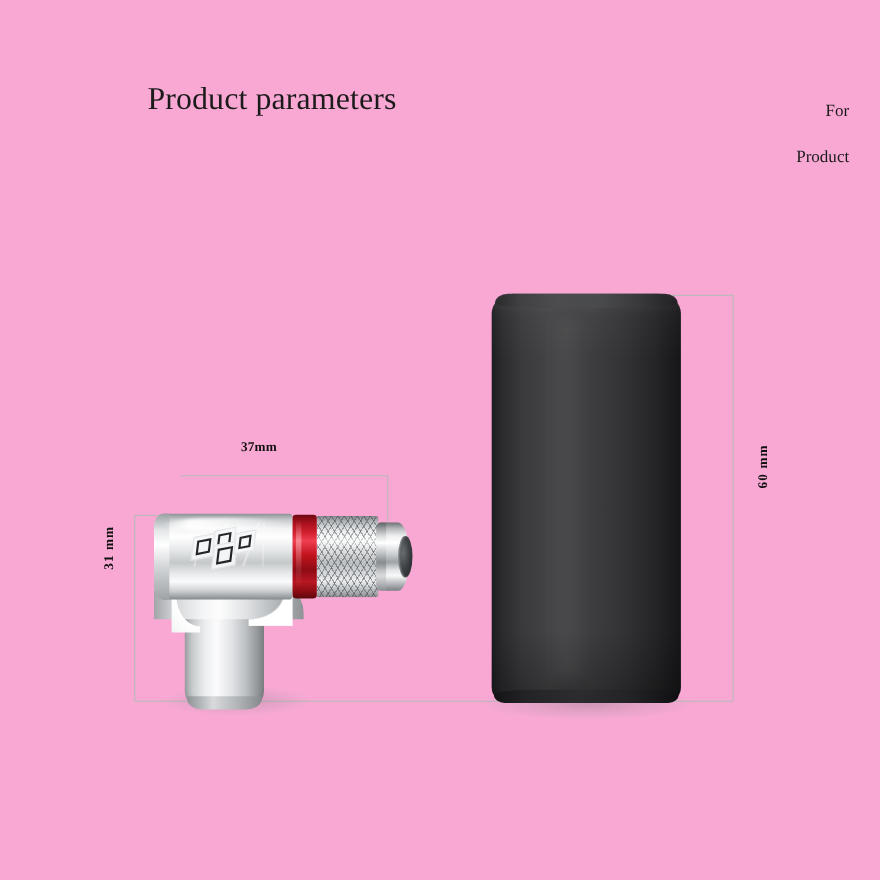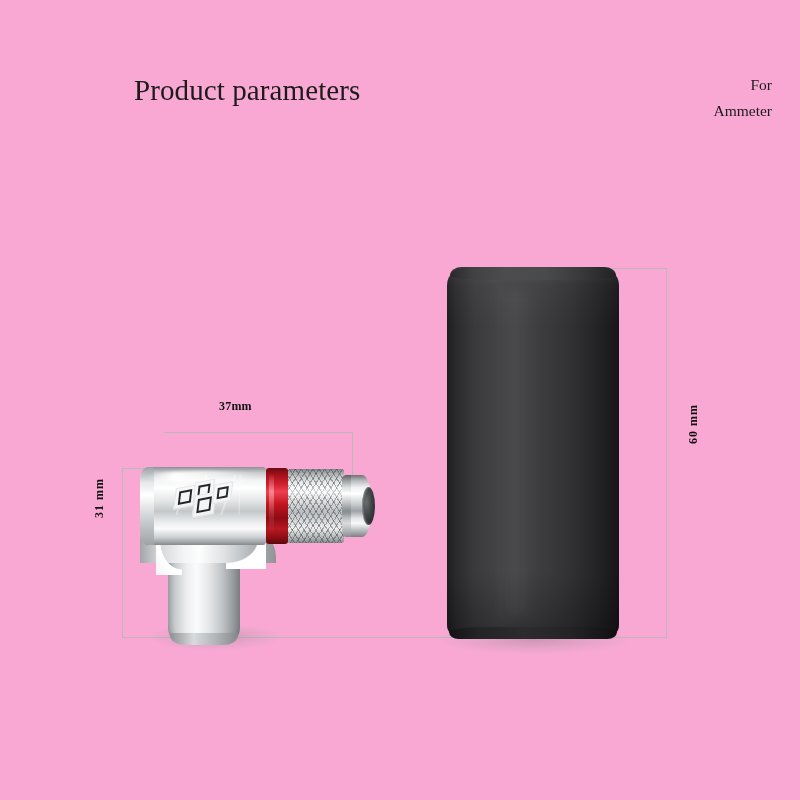--- a/index.html
+++ b/index.html
@@ -36,21 +36,21 @@
 
   .compat-block {
     position: absolute;
     right: 28px;
     top: 72px;
     text-align: right;
     font-size: 15.5px;
     color: #1b1b1b;
     line-height: 26px;
   }
-  .compat-block .compat-line { display: block; white-space: nowrap; }
+  .compat-block .compat-line { display: block; white-space: nowrap; margin-top: 16px; }
 
   
   .dim-line {
     position: absolute;
     background: #b9b9b9;
   }
   .dim-line.h { height: 1px; }
   .dim-line.v { width: 1px; }
 
   .dim-label {
@@ -358,21 +358,21 @@
 </style>
 </head>
 <body>
 
 <div id="page">
 
   <div class="page-title">Product parameters</div>
 
   <div class="compat-block">
     <span class="compat-line">For</span>
-    <span class="compat-line">Ammeter</span>
+    <span class="compat-line">Product</span>
   </div>
 
   <div class="dim-line h" style="left:164px; top:432px; width:189px;"></div>
   <div class="dim-line v" style="left:352px; top:432px; height:46px;"></div>
   <div class="dim-label" style="left:219px; top:399px;">37mm</div>
 
   <div class="dim-line h" style="left:122px; top:468px; width:44px;"></div>
   <div class="dim-line v" style="left:122px; top:468px; height:170px;"></div>
   <div class="dim-line h" style="left:122px; top:637px; width:545px;"></div>
   <div class="dim-label vertical" style="left:92px; top:478px;">31 mm</div>

